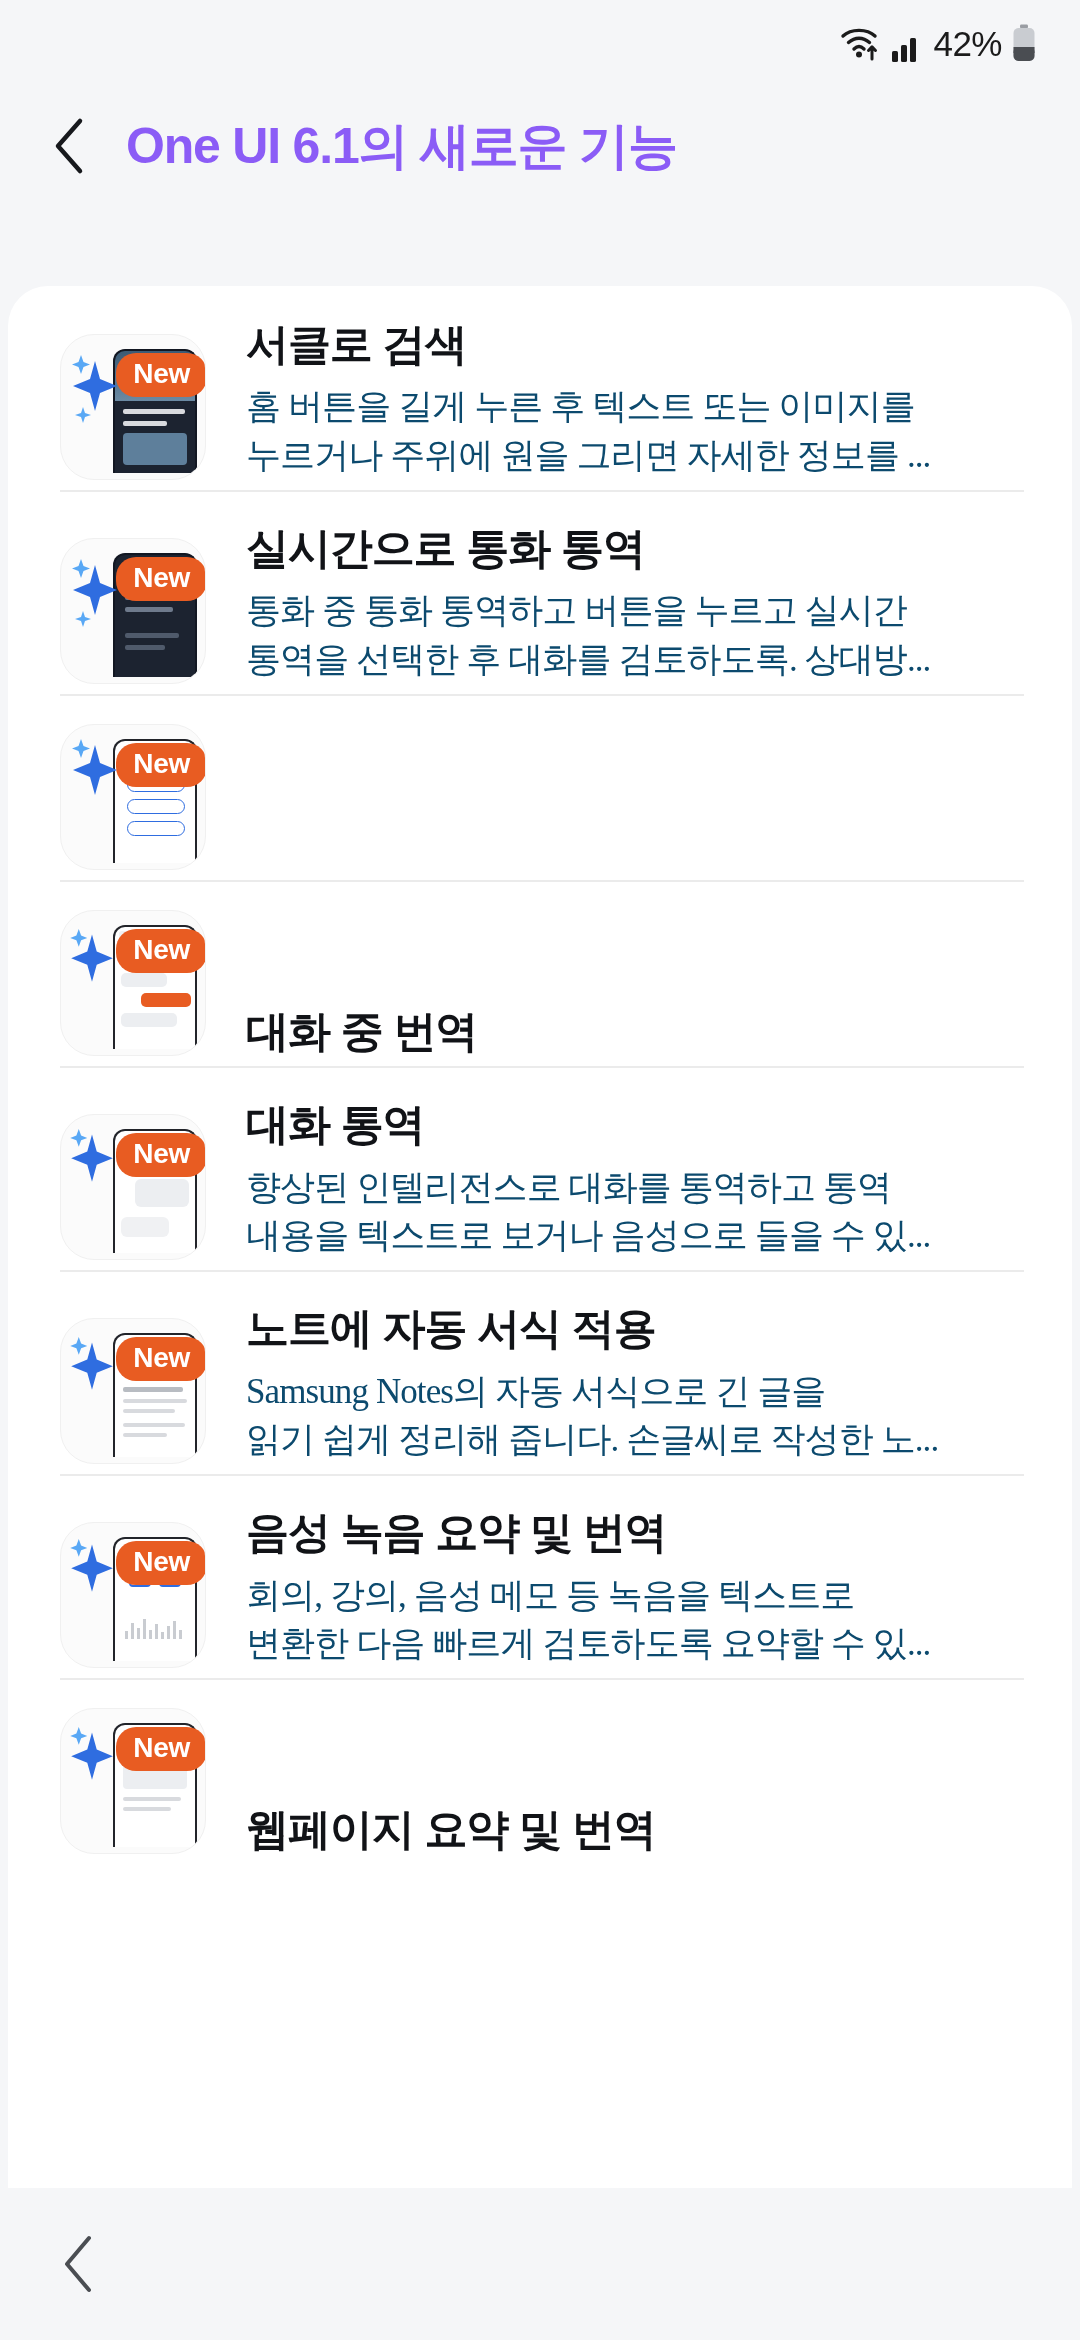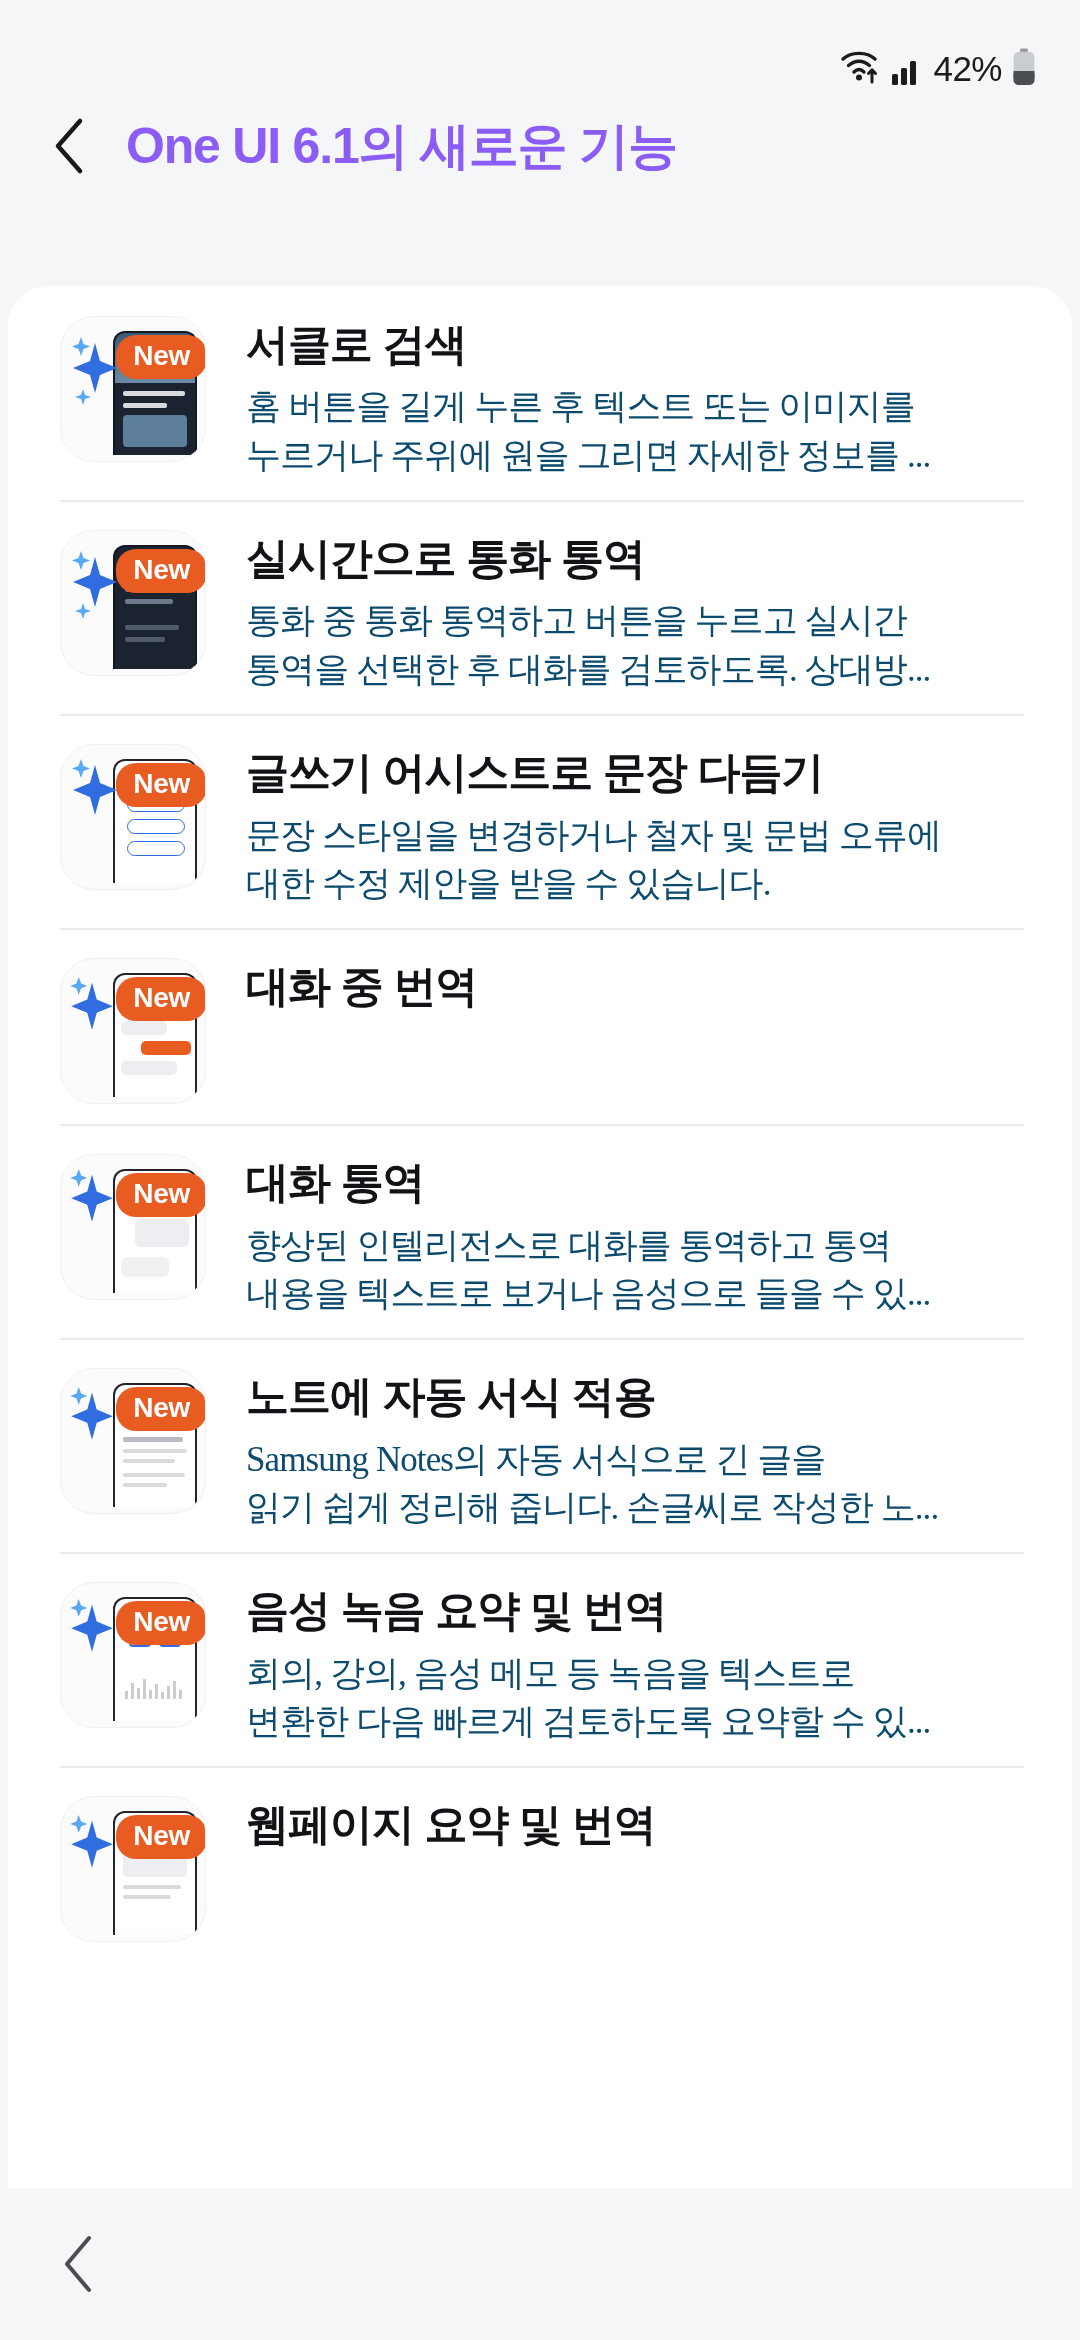--- a/index.html
+++ b/index.html
@@ -6,21 +6,21 @@
   html,body {
     width:1080px; height:2340px;
     background:#f5f6f8;
     font-family:"Liberation Sans","DejaVu Sans",sans-serif;
     overflow:hidden;
   }
   #screen { position:relative; width:1080px; height:2340px; background:#f5f6f8; }
 
   
   .statusbar {
-    height:86px; display:flex; align-items:flex-end;
+    height:86px; display:flex; align-items:center;
     justify-content:flex-end; padding:0 44px 0 0; gap:9px;
   }
   .sb-icons { display:flex; align-items:flex-end; gap:7px; }
   .wifi-ic { display:block; }
   .sig-ic  { display:block; }
   .batt-pct {
     font-size:35px; color:#1b1b1b; letter-spacing:-0.5px;
     font-weight:400; line-height:1;
   }
   .batt-ic { display:block; margin-left:1px; }
@@ -39,22 +39,22 @@
   
   .list-card {
     position:absolute; left:8px; right:8px; top:286px; bottom:152px;
     background:#ffffff;
     border-radius:40px 40px 0 0;
     overflow:hidden;
   }
   .list-inner { padding:0 0 0 0; }
 
   .row {
-    display:flex; align-items:flex-start;
-    padding:26px 48px 20px 52px;
+    display:flex; align-items:flex-end;
+    padding:26px 48px 10px 52px;
     position:relative;
   }
   .row + .row::before {
     content:""; position:absolute; left:52px; right:48px; top:0;
     height:2px; background:#ebebeb;
   }
 
   
   .thumb {
     width:146px; height:146px; flex:0 0 auto;
@@ -198,27 +198,20 @@
             <div style="position:absolute;left:12px;top:36px;width:58px;height:15px;border:1.5px solid #2f6de0;border-radius:8px;"></div>
             <div style="position:absolute;left:12px;top:58px;width:58px;height:15px;border:1.5px solid #2f6de0;border-radius:8px;"></div>
             <div style="position:absolute;left:12px;top:80px;width:58px;height:15px;border:1.5px solid #2f6de0;border-radius:8px;"></div>
           </div>
           <svg class="sparkle" style="left:8px;top:12px;" width="52" height="74" viewBox="0 0 52 74">
             <path d="M26 8 L31 26 L48 33 L31 40 L26 58 L21 40 L4 33 L21 26 Z" fill="#2f6de0"></path>
             <path d="M12 2 L14.5 9 L21 11.5 L14.5 14 L12 21 L9.5 14 L3 11.5 L9.5 9 Z" fill="#59a8f5"></path>
           </svg>
           <div class="badge-new">New</div>
         </div>
-        <div class="texts">
-          <div class="item-title">글쓰기 어시스트로 문장 다듬기</div>
-          <div class="item-desc">
-            <span>문장 스타일을 변경하거나 철자 및 문법 오류에</span>
-            <span>대한 수정 제안을 받을 수 있습니다.</span>
-          </div>
-        </div>
       </div>
 
       <div class="row">
         <div class="thumb">
           <div class="phone">
             <div style="position:absolute;left:4px;top:4px;width:74px;height:13px;background:#f0f1f3;border-radius:3px;"></div>
             <div style="position:absolute;left:6px;top:24px;width:70px;height:14px;border:1px solid #c9ccd1;border-radius:3px;"></div>
             <div style="position:absolute;left:6px;top:46px;width:46px;height:14px;background:#eceef1;border-radius:5px;"></div>
             <div style="position:absolute;left:26px;top:66px;width:50px;height:14px;background:#e85c22;border-radius:5px;"></div>
             <div style="position:absolute;left:6px;top:86px;width:56px;height:14px;background:#eceef1;border-radius:5px;"></div>

